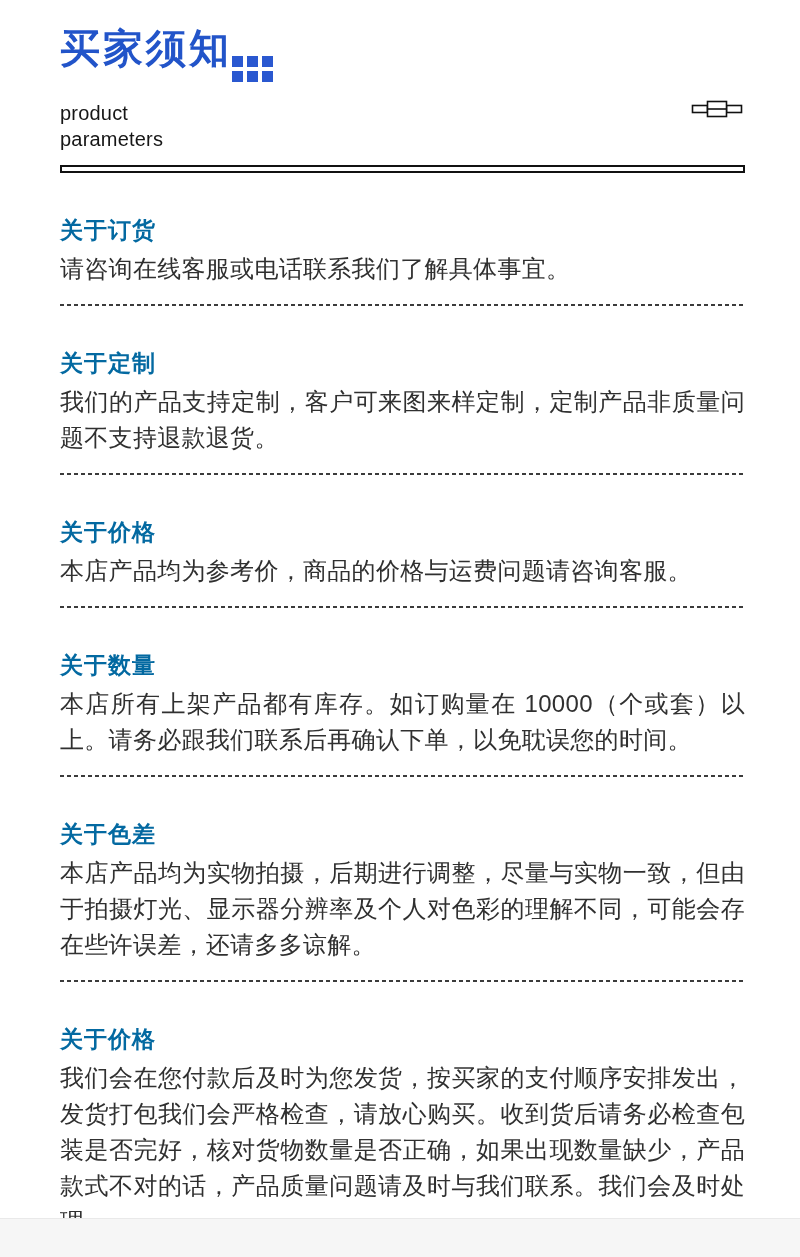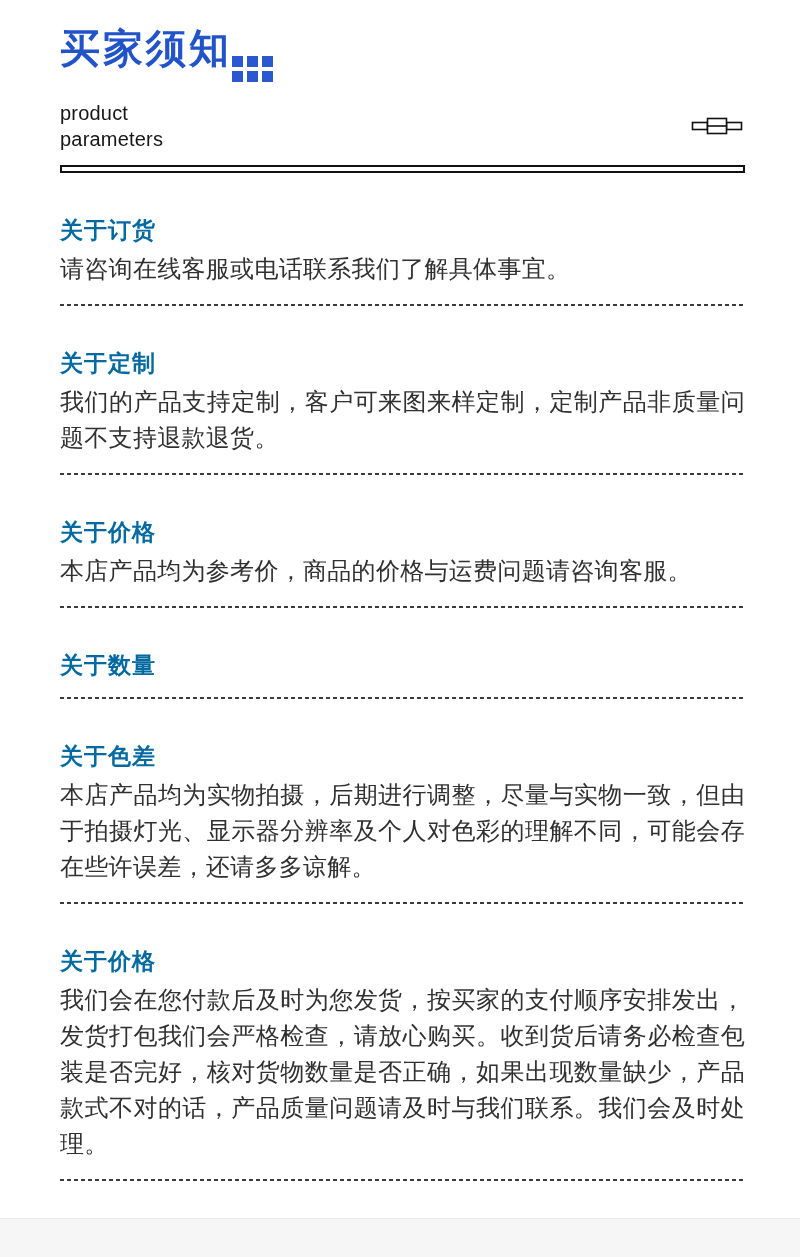--- a/index.html
+++ b/index.html
@@ -19,21 +19,21 @@
   .main-title {
     font-size:40px; font-weight:bold; letter-spacing:3px;
     color:#2254c9; line-height:48px;
   }
   .grid-icon {
     display:grid; grid-template-columns:repeat(3,11px); grid-template-rows:repeat(2,11px);
     gap:4px; margin-bottom:-10px; margin-right:6px;
   }
   .grid-icon span { background:#2a58d0; display:block; }
 
-  .sub-row { display:flex; justify-content:space-between; align-items:center; margin-top:28px; }
+  .sub-row { display:flex; justify-content:space-between; margin-top:28px; }
   .subtitle {
     font-size:20px; line-height:26px; color:#161616;
     white-space:pre-line; letter-spacing:0.2px;
   }
   .connector-icon { margin-right:2px; }
 
   .bar-divider {
     margin-top:13px; height:8px;
     border:2px solid #111111; background:#ffffff;
   }
@@ -103,20 +103,21 @@
   </section>
 
   <section class="notice">
     <h2>关于价格</h2>
     <p>本店产品均为参考价，商品的价格与运费问题请咨询客服。</p>
     <div class="dashed"></div>
   </section>
 
   <section class="notice">
     <h2>关于数量</h2>
+    <p>本店所有上架产品都有库存。如订购量在 10000（个或套）以上。请务必跟我们联系后再确认下单，以免耽误您的时间。</p>
     <div class="dashed"></div>
   </section>
 
   <section class="notice">
     <h2>关于色差</h2>
     <p>本店产品均为实物拍摄，后期进行调整，尽量与实物一致，但由于拍摄灯光、显示器分辨率及个人对色彩的理解不同，可能会存在些许误差，还请多多谅解。</p>
     <div class="dashed"></div>
   </section>
 
   <section class="notice">

